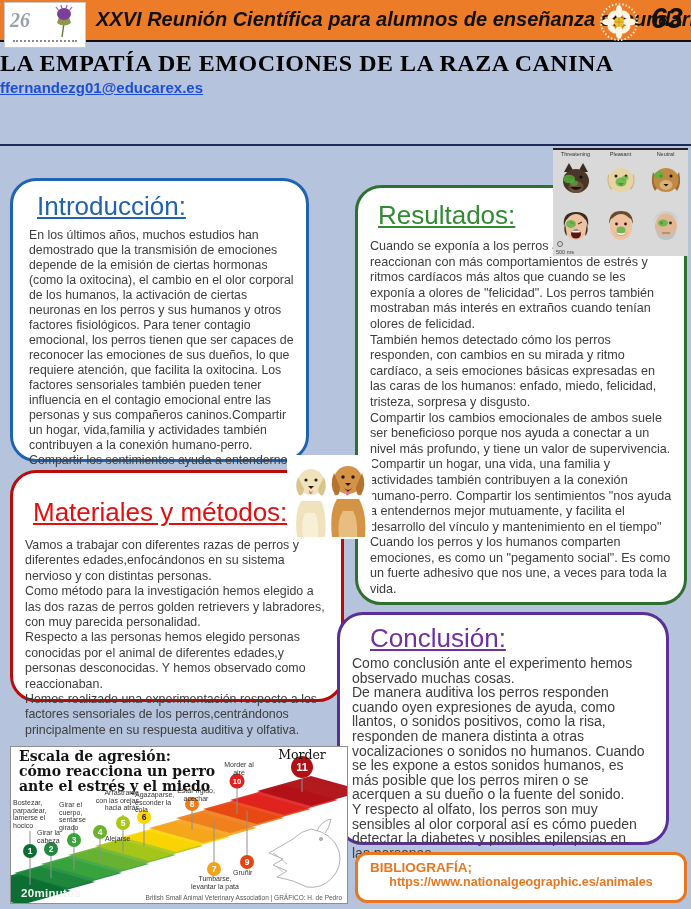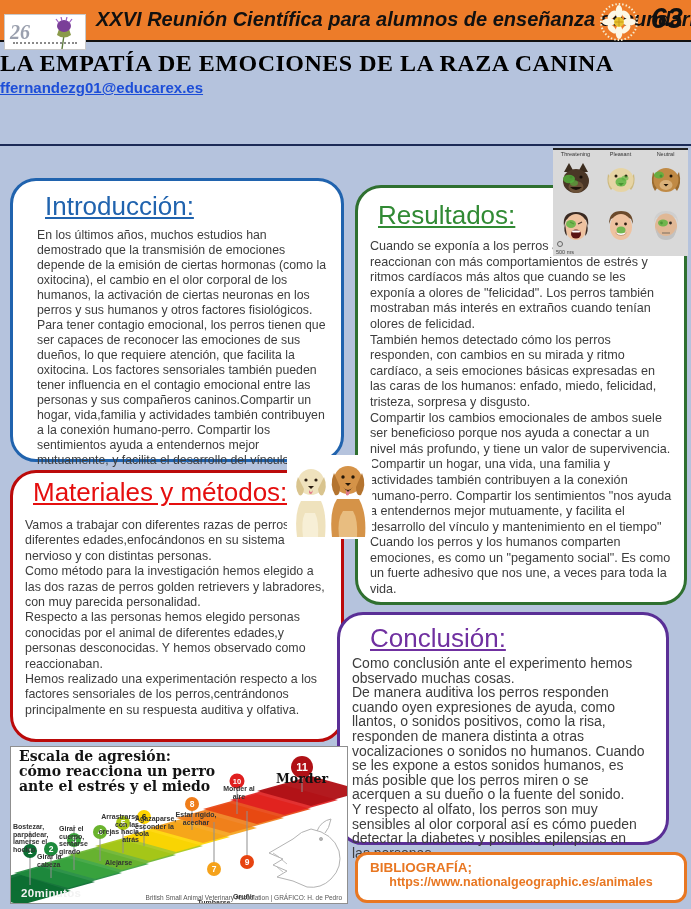--- a/index.html
+++ b/index.html
@@ -3,44 +3,44 @@
 <meta charset="utf-8">
 <style>
   * { margin:0; padding:0; box-sizing:border-box; }
   html,body { width:691px; height:909px; }
   body { font-family:"Liberation Sans", sans-serif; background:#b5c3dd; overflow:hidden; }
   .poster { position:relative; width:691px; height:909px; background:#b5c3dd; }
 
   
   .header { position:absolute; left:0; top:0; width:691px; height:42px; background:#ed7c29; border-bottom:2px solid #111; }
   .header-title { position:absolute; left:96px; top:8px; width:500px; font-style:italic; font-weight:bold; font-size:20px; color:#111; white-space:nowrap; }
-  .logo-box { position:absolute; left:4px; top:2px; width:82px; height:36px; background:#fff; border:1px solid #c9c9c9; z-index:3;margin-top:12px; }
+  .logo-box { position:absolute; left:4px; top:2px; width:82px; height:46px; background:#fff; border:1px solid #c9c9c9; z-index:3; }
   .logo-num { position:absolute; left:5px; top:6px; font-family:"Liberation Serif", serif; font-style:italic; font-size:20px; color:#9aa0ae; font-weight:bold; }
   .logo-dots { position:absolute; left:8px; bottom:5px; width:64px; border-bottom:2px dotted #8a8a8a; }
   .emblem { position:absolute; right:52px; top:2px; width:40px; height:40px; }
   .header-num { position:absolute; right:8px; top:2px; font-style:italic; font-weight:bold; font-size:29px; color:#111; }
 
   
   .title-block { position:absolute; left:0; top:50px; width:691px; text-align:left; }
   .main-title { font-family:"Liberation Serif", serif; font-weight:bold; font-size:24px; color:#000; letter-spacing:.5px; }
   .authors { margin-top:3px; font-weight:bold; font-size:15px; color:#111; }
   .affiliation { margin-top:2px; font-weight:bold; font-size:15px; color:#111; }
   .email { margin-top:2px; display:inline-block; font-weight:bold; font-size:15px; color:#1d4ed8; text-decoration:underline; cursor:pointer; }
   .top-rule { position:absolute; left:0; top:144px; width:691px; height:2px; background:#1c2b57; }
 
   
   .box { position:absolute; background:#fff; border-radius:26px; }
   .box-title { font-size:26px; text-decoration:underline; }
   .box-body { color:#3d3d3d; white-space:pre-line; }
 
-  .intro-box { left:10px; top:178px; width:334px; height:284px; border:3px solid #2063ae; padding:8px 12px 4px 24px; }
+  .intro-box { left:10px; top:178px; width:299px; height:284px; border:3px solid #2063ae; padding:8px 12px 4px 16px; }
   .intro-box .box-title { color:#2063ae; margin:2px 0 6px 8px; }
   .intro-box .box-body { font-size:12.3px; line-height:15px; }
 
-  .materials-box { left:10px; top:470px; width:334px; height:272px; border:3px solid #bb0a0a; padding:0 12px 4px 12px; }
+  .materials-box { left:10px; top:470px; width:334px; height:232px; border:3px solid #bb0a0a; padding:20px 12px 4px 12px; }
   .materials-box .box-title { color:#e50e0e; margin:4px 0 10px 8px; max-width:268px; }
   .materials-box .box-body { font-size:12.4px; line-height:15.4px; }
 
   .results-box { left:355px; top:185px; width:332px; height:420px; border:3px solid #2f7030; padding:8px 12px 4px 12px; }
   .results-box .box-title { color:#318a34; margin:4px 16px 8px 8px; display:inline-block; }
   .results-box .box-body { font-size:12.6px; line-height:15.6px; }
 
   .conclusion-box { left:337px; top:612px; width:332px; height:233px; border:3px solid #5a2f96; padding:6px 20px 4px 12px; }
   .conclusion-box .box-title { color:#7030a0; margin:2px 0 2px 18px; }
   .conclusion-box .box-body { font-size:14px; line-height:14.6px; }
@@ -57,21 +57,21 @@
   .face-cell { display:flex; align-items:center; justify-content:center; }
   .fig-caption { position:absolute; left:3px; bottom:1px; font-size:5.5px; color:#444; }
   .fig-caption-circle { position:absolute; left:4px; bottom:9px; width:6px; height:6px; border:1px solid #666; border-radius:50%; }
 
   
   .dogs-photo { position:absolute; left:287px; top:455px; width:85px; height:84px; background:#fff; z-index:6; }
 
   
   .scale-fig { position:absolute; left:10px; top:746px; width:338px; height:158px; background:#fff; border:1px solid #8f8f8f; overflow:hidden; }
   .scale-title { position:absolute; left:8px; top:2px; font-family:"DejaVu Serif", serif; font-weight:bold; font-size:14px; line-height:15px; color:#141414; white-space:pre-line; z-index:3; }
-  .sc-label { position:absolute; font-size:7px; font-weight:bold; line-height:7.6px; color:#333; z-index:4;margin-top:24px; }
+  .sc-label { position:absolute; font-size:7px; font-weight:normal; line-height:7.6px; color:#333; z-index:4; }
   .sc-label.big { font-size:12.5px; line-height:13px; color:#111; font-family:"DejaVu Serif", serif; }
   .scale-svg { position:absolute; left:0; top:0; z-index:2; }
   .scale-watermark { position:absolute; left:10px; top:140px; font-size:11.5px; font-weight:bold; color:#f2f2f2; z-index:4; letter-spacing:.3px; }
   .scale-credit { position:absolute; right:5px; bottom:2px; font-size:6.5px; color:#555; z-index:4; }
 </style>
 </head>
 <body>
 
 <div class="poster">
 

